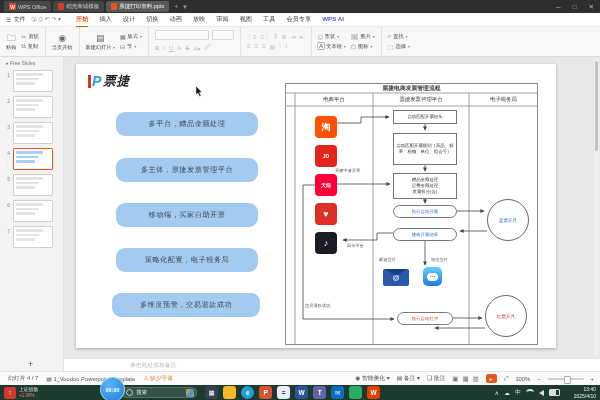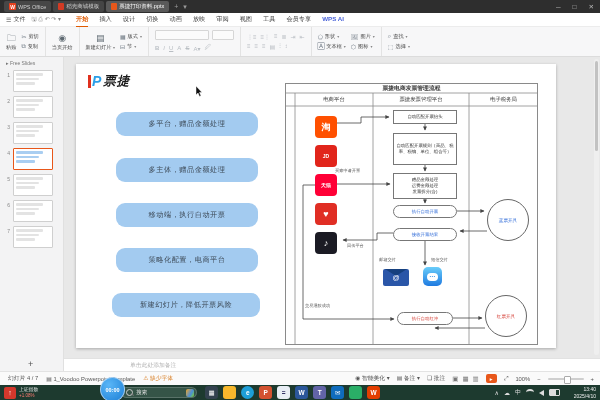--- a/index.html
+++ b/index.html
@@ -397,24 +397,24 @@
   <div class="slide">
     <div class="logo">
       <span class="logo-p">P</span>
       <span class="logo-txt">票捷</span>
     </div>
     <svg class="cursor" viewBox="0 0 8 11">
       <path d="M1,0 L1,9 L3,7 L4.5,10.5 L6,9.8 L4.5,6.5 L7,6.5 Z" fill="#111" stroke="#fff" stroke-width="0.5"></path>
     </svg>
     <div id="feature-list">
         <div class="feat f0">多平台，赠品金额处理</div>
-        <div class="feat f1">多主体，赠品金额处理</div>
-        <div class="feat f2">移动端，执行自动开票</div>
-        <div class="feat f3">策略化配置，电商平台</div>
-        <div class="feat f4">新建幻灯片，降低开票风险</div>
+        <div class="feat f1">多主体，票捷发票管理平台</div>
+        <div class="feat f2">移动端，买家自助开票</div>
+        <div class="feat f3">策略化配置，电子税务局</div>
+        <div class="feat f4">多维度预警，交易退款成功</div>
       </div>
 
     <div class="flow">
       <svg width="253" height="262" viewBox="0 0 253 262">
         <defs>
           <marker id="arw" markerWidth="6" markerHeight="6" refX="4.5" refY="2.5" orient="auto">
             <path d="M0,0 L5,2.5 L0,5 z" fill="#444"></path>
           </marker>
         </defs>
 

